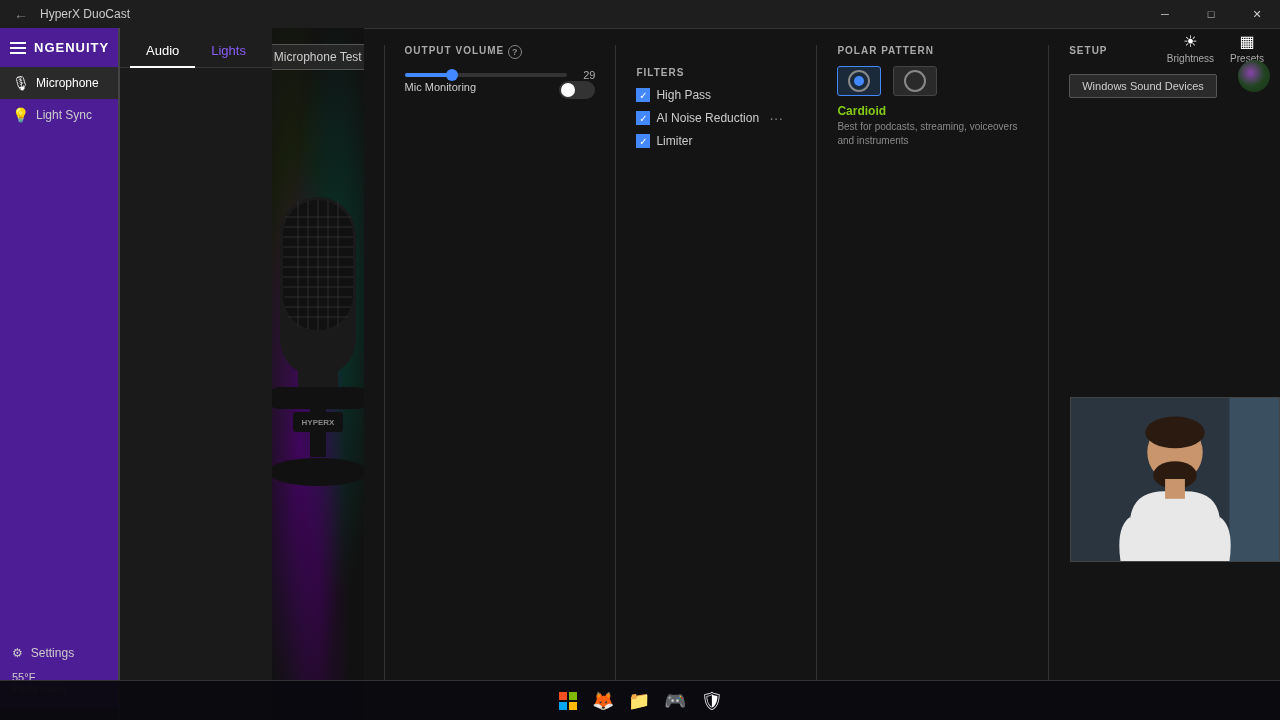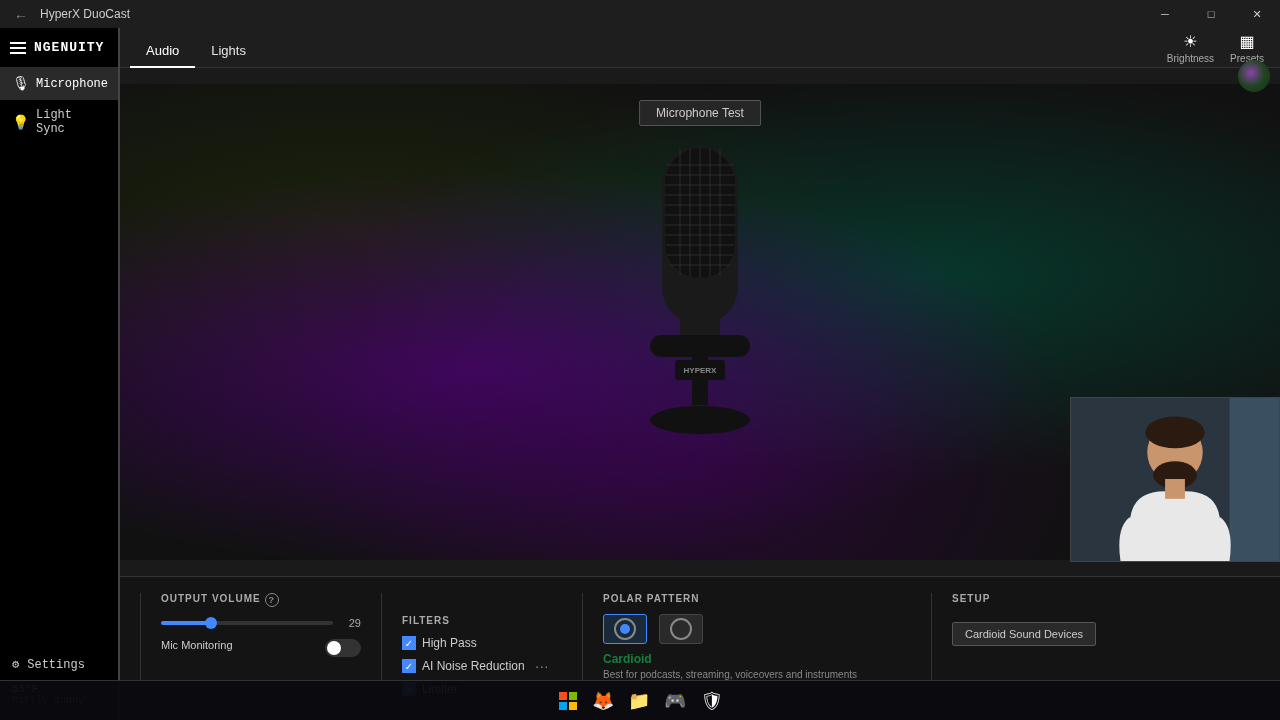--- a/index.html
+++ b/index.html
@@ -46,24 +46,23 @@
       background: transparent;
       border: none;
     }
 
     
     #sidebar {
       position: absolute;
       top: 28px;
       left: 0;
       width: 118px;
-      bottom: 0;
-      background: #000000;
+      bottom: 12px;
+      background: #4c1d95;
       z-index: 10;
-      font-family: Liberation Mono, monospace;
     }
     #sidebar-header {
       display: flex;
       align-items: center;
       gap: 8px;
       padding: 12px 10px;
       cursor: pointer;
     }
     #hamburger {
       display: flex;
@@ -139,37 +138,36 @@
     }
 
     
     #main {
       position: absolute;
       top: 28px;
       left: 120px;
       right: 0;
       bottom: 0;
       display: flex;
-      flex-direction: column;
-      gap: 16px;
+      flex-direction: row;
     }
 
     
     #tabbar {
       height: 40px;
       display: flex;
       align-items: flex-end;
       padding: 0 10px;
       background: #1e1e1e;
       border-bottom: 1px solid #333;
     }
     .tab {
       padding: 8px 16px;
       font-size: 13px;
-      color: #e5e5e5;
+      color: #8b5cf6;
       cursor: pointer;
       border-bottom: 2px solid transparent;
       margin-bottom: -1px;
     }
     .tab.active {
       color: #fff;
       border-bottom: 2px solid #fff;
     }
 
     
@@ -272,21 +270,20 @@
       color: #aaa;
       margin-bottom: 10px;
       text-transform: uppercase;
     }
 
     
     .slider-row {
       display: flex;
       align-items: center;
       gap: 8px;
-      margin-bottom: 10px;
     }
     .slider-track {
       flex: 1;
       height: 4px;
       background: #333;
       border-radius: 2px;
       position: relative;
     }
     .slider-fill {
       height: 100%;
@@ -403,21 +400,21 @@
     }
     .polar-circle-empty {
       width: 22px;
       height: 22px;
       border: 2px solid #888;
       border-radius: 50%;
     }
     .polar-name {
       font-size: 12px;
       font-weight: 600;
-      color: #15803d;
+      color: #84cc16;
       margin-bottom: 2px;
     }
     .polar-desc {
       font-size: 10px;
       color: #888;
       line-height: 1.4;
     }
 
     
     .setup-btn {
@@ -697,21 +694,21 @@
         </div>
       </div>
       <div class="polar-name">Cardioid</div>
       <div class="polar-desc">Best for podcasts, streaming, voiceovers and instruments</div>
     </div>
 
     <div class="section-divider"></div>
 
     <div id="setup-section" class="control-section">
       <div class="control-label">SETUP</div>
-      <button class="setup-btn">Cardioid Sound Devices</button>
+      <button class="setup-btn">Windows Sound Devices</button>
     </div>
 
   </div>
 </div>
 
 <div id="topright">
   <div class="topright-item">
     <span class="topright-icon">☀</span>
     <span>Brightness</span>
   </div>

